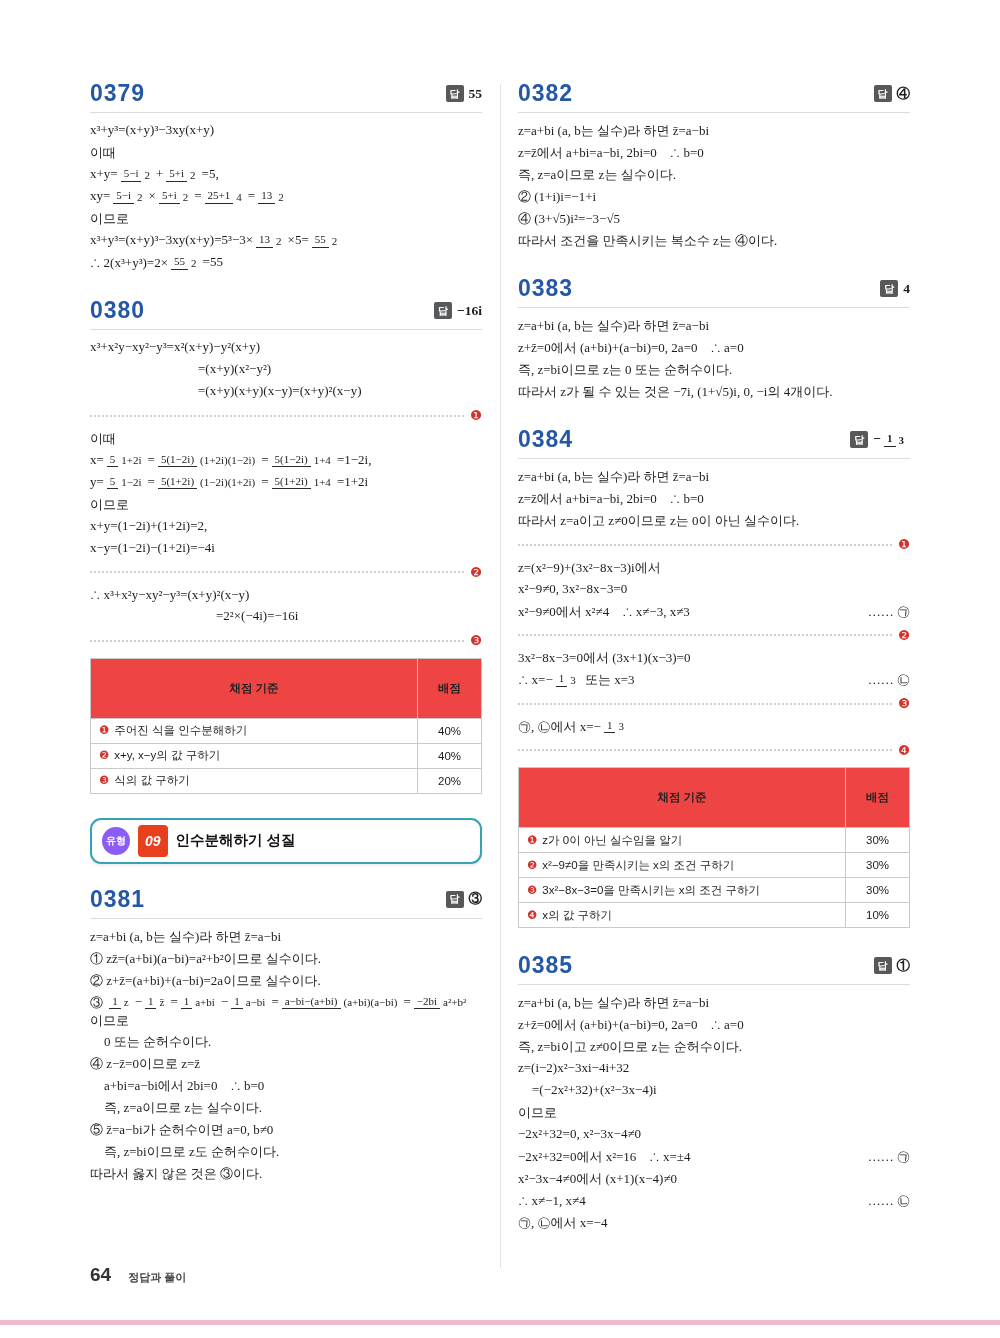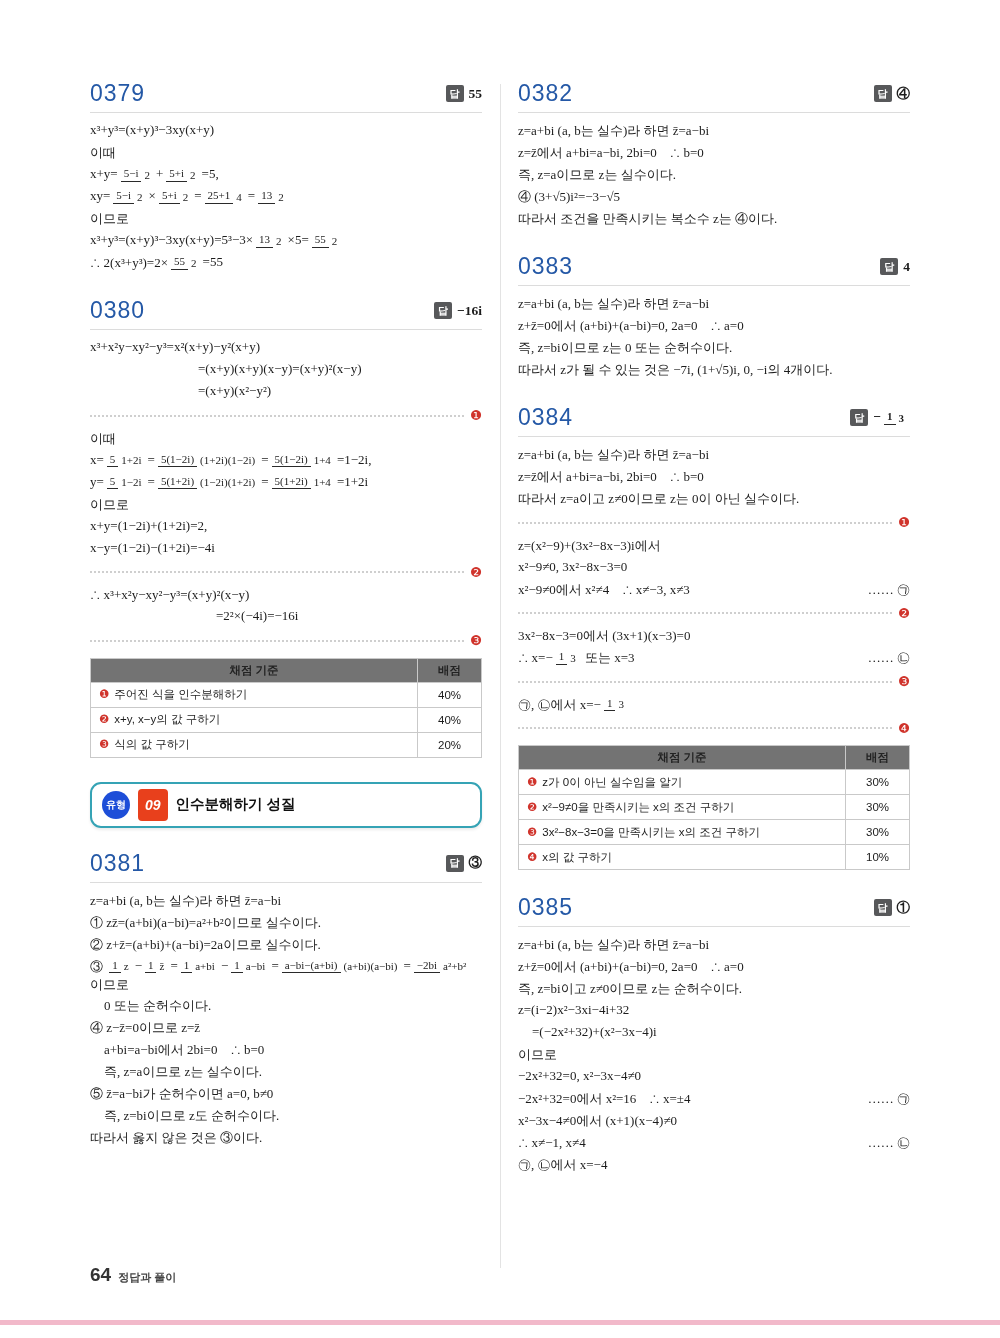--- a/index.html
+++ b/index.html
@@ -14,21 +14,21 @@
   .col { width:392px; }
 
   
   .problem { margin-bottom:24px; }
   .phead {
     display:flex; justify-content:space-between; align-items:center;
     border-bottom:1px solid #dcdcdc; padding-bottom:5px; margin-bottom:9px;
   }
   .pnum {
     font-family:"Liberation Sans","DejaVu Sans",sans-serif;
-    font-weight:400; font-size:23px; color:#2458a6; letter-spacing:1px;
+    font-weight:700; font-size:23px; color:#2458a6; letter-spacing:1px;
   }
   .answer { display:inline-flex; align-items:center; gap:5px; font-weight:700; font-size:13.5px; }
   .ans-label {
     background:#57585a; color:#fff; font-size:10px; padding:1.5px 4px; border-radius:2px;
     font-family:"Liberation Sans","DejaVu Sans",sans-serif; font-weight:700;
   }
   .ans-value { display:inline-flex; align-items:center; }
 
   
   .mline { display:flex; align-items:flex-start; flex-wrap:wrap; margin:3px 0; min-height:19px; }
@@ -46,47 +46,47 @@
   
   .sep { display:flex; align-items:center; margin:7px 0; }
   .sep .dotline { flex:1; border-top:2px dotted #cfcfcf; }
   .sep .stepnum { margin-left:6px; color:#d0342c; font-size:13.5px; line-height:1;
                   font-family:"DejaVu Sans","Liberation Sans",sans-serif; }
 
   
   table.rubric { width:100%; border-collapse:collapse; margin-top:10px;
                  font-family:"Liberation Sans","DejaVu Sans",sans-serif; font-size:11.5px; }
   table.rubric th, table.rubric td { border:1px solid #c9c9c9; }
-  table.rubric th { background:#737373; font-weight:700; color:#222; padding:4px 4px; text-align:center; }
+  table.rubric th { background:#ef4444; font-weight:700; color:#222; padding:22px 4px; text-align:center; }
   table.rubric td.crit { padding:4.5px 8px; text-align:left; }
   table.rubric td.score { text-align:center; }
   table.rubric .score-col { width:64px; }
   .rstep { color:#d0342c; margin-right:5px; font-family:"DejaVu Sans","Liberation Sans",sans-serif; }
 
   
   .type-pill {
     display:flex; align-items:center; gap:8px;
     border:2px solid #35a3b5; border-radius:11px; padding:5px 10px;
     margin:16px 0 22px; background:#ffffff;
     box-shadow:0 2px 3px rgba(0,0,0,0.08);
     font-family:"Liberation Sans","DejaVu Sans",sans-serif;
   }
   .type-tag {
-    background:#1d4ed8; color:#fff; border-radius:50%;
+    background:#8b5cf6; color:#fff; border-radius:50%;
     width:28px; height:28px; display:inline-flex; align-items:center; justify-content:center;
     font-size:10px; font-weight:700; flex:0 0 auto;
   }
   .type-num {
     background:#e8401c; color:#fff; font-weight:800; font-style:italic;
     padding:8px 7px; border-radius:4px; font-size:14px;
   }
   .type-title { font-weight:800; font-size:14.5px; color:#111; }
 
   
-  .footer { position:absolute; left:90px; bottom:52px; display:flex; align-items:baseline; gap:7px;
+  .footer { position:absolute; left:90px; bottom:52px; display:flex; align-items:baseline; gap:17px;
             font-family:"Liberation Sans","DejaVu Sans",sans-serif; }
   .footer .page-num { font-size:19px; font-weight:800; color:#333; }
   .footer .footer-label { font-size:11px; font-weight:700; color:#444; }
 
   .vdivider { position:absolute; left:500px; top:84px; bottom:70px; width:1px; background:#e3e3e3; }
   .page-edge { position:absolute; left:0; right:0; bottom:13px; height:5px; background:#f2b9ca; }
 </style>
 </head>
 <body>
 
@@ -180,24 +180,24 @@
           <span class="ans-value">
               <span class="txt">−16i</span>
             </span>
         </span>
       </header>
       <div class="lines">
           <div class="mline">
             <span class="txt">x³+x²y−xy²−y³=x²(x+y)−y²(x+y)</span>
           </div>
           <div class="mline ind2">
+            <span class="txt">=(x+y)(x²−y²)</span>
+          </div>
+          <div class="mline ind2">
             <span class="txt">=(x+y)(x+y)(x−y)=(x+y)²(x−y)</span>
-          </div>
-          <div class="mline ind2">
-            <span class="txt">=(x+y)(x²−y²)</span>
           </div>
           <div class="sep">
             <span class="dotline"></span>
             <span class="stepnum">❶</span>
           </div>
           <div class="mline">
             <span class="txt">이때</span>
           </div>
           <div class="mline">
             <span class="txt">x=</span>
@@ -385,20 +385,23 @@
           <div class="mline">
             <span class="txt">z=a+bi (a, b는 실수)라 하면 z̄=a−bi</span>
           </div>
           <div class="mline">
             <span class="txt">z=z̄에서 a+bi=a−bi, 2bi=0    ∴ b=0</span>
           </div>
           <div class="mline">
             <span class="txt">즉, z=a이므로 z는 실수이다.</span>
           </div>
           <div class="mline">
+            <span class="txt">② (1+i)i=−1+i</span>
+          </div>
+          <div class="mline">
             <span class="txt">④ (3+√5)i²=−3−√5</span>
           </div>
           <div class="mline">
             <span class="txt">따라서 조건을 만족시키는 복소수 z는 ④이다.</span>
           </div>
         </div>
     </section>
 
     <section class="problem">
       <header class="phead">

